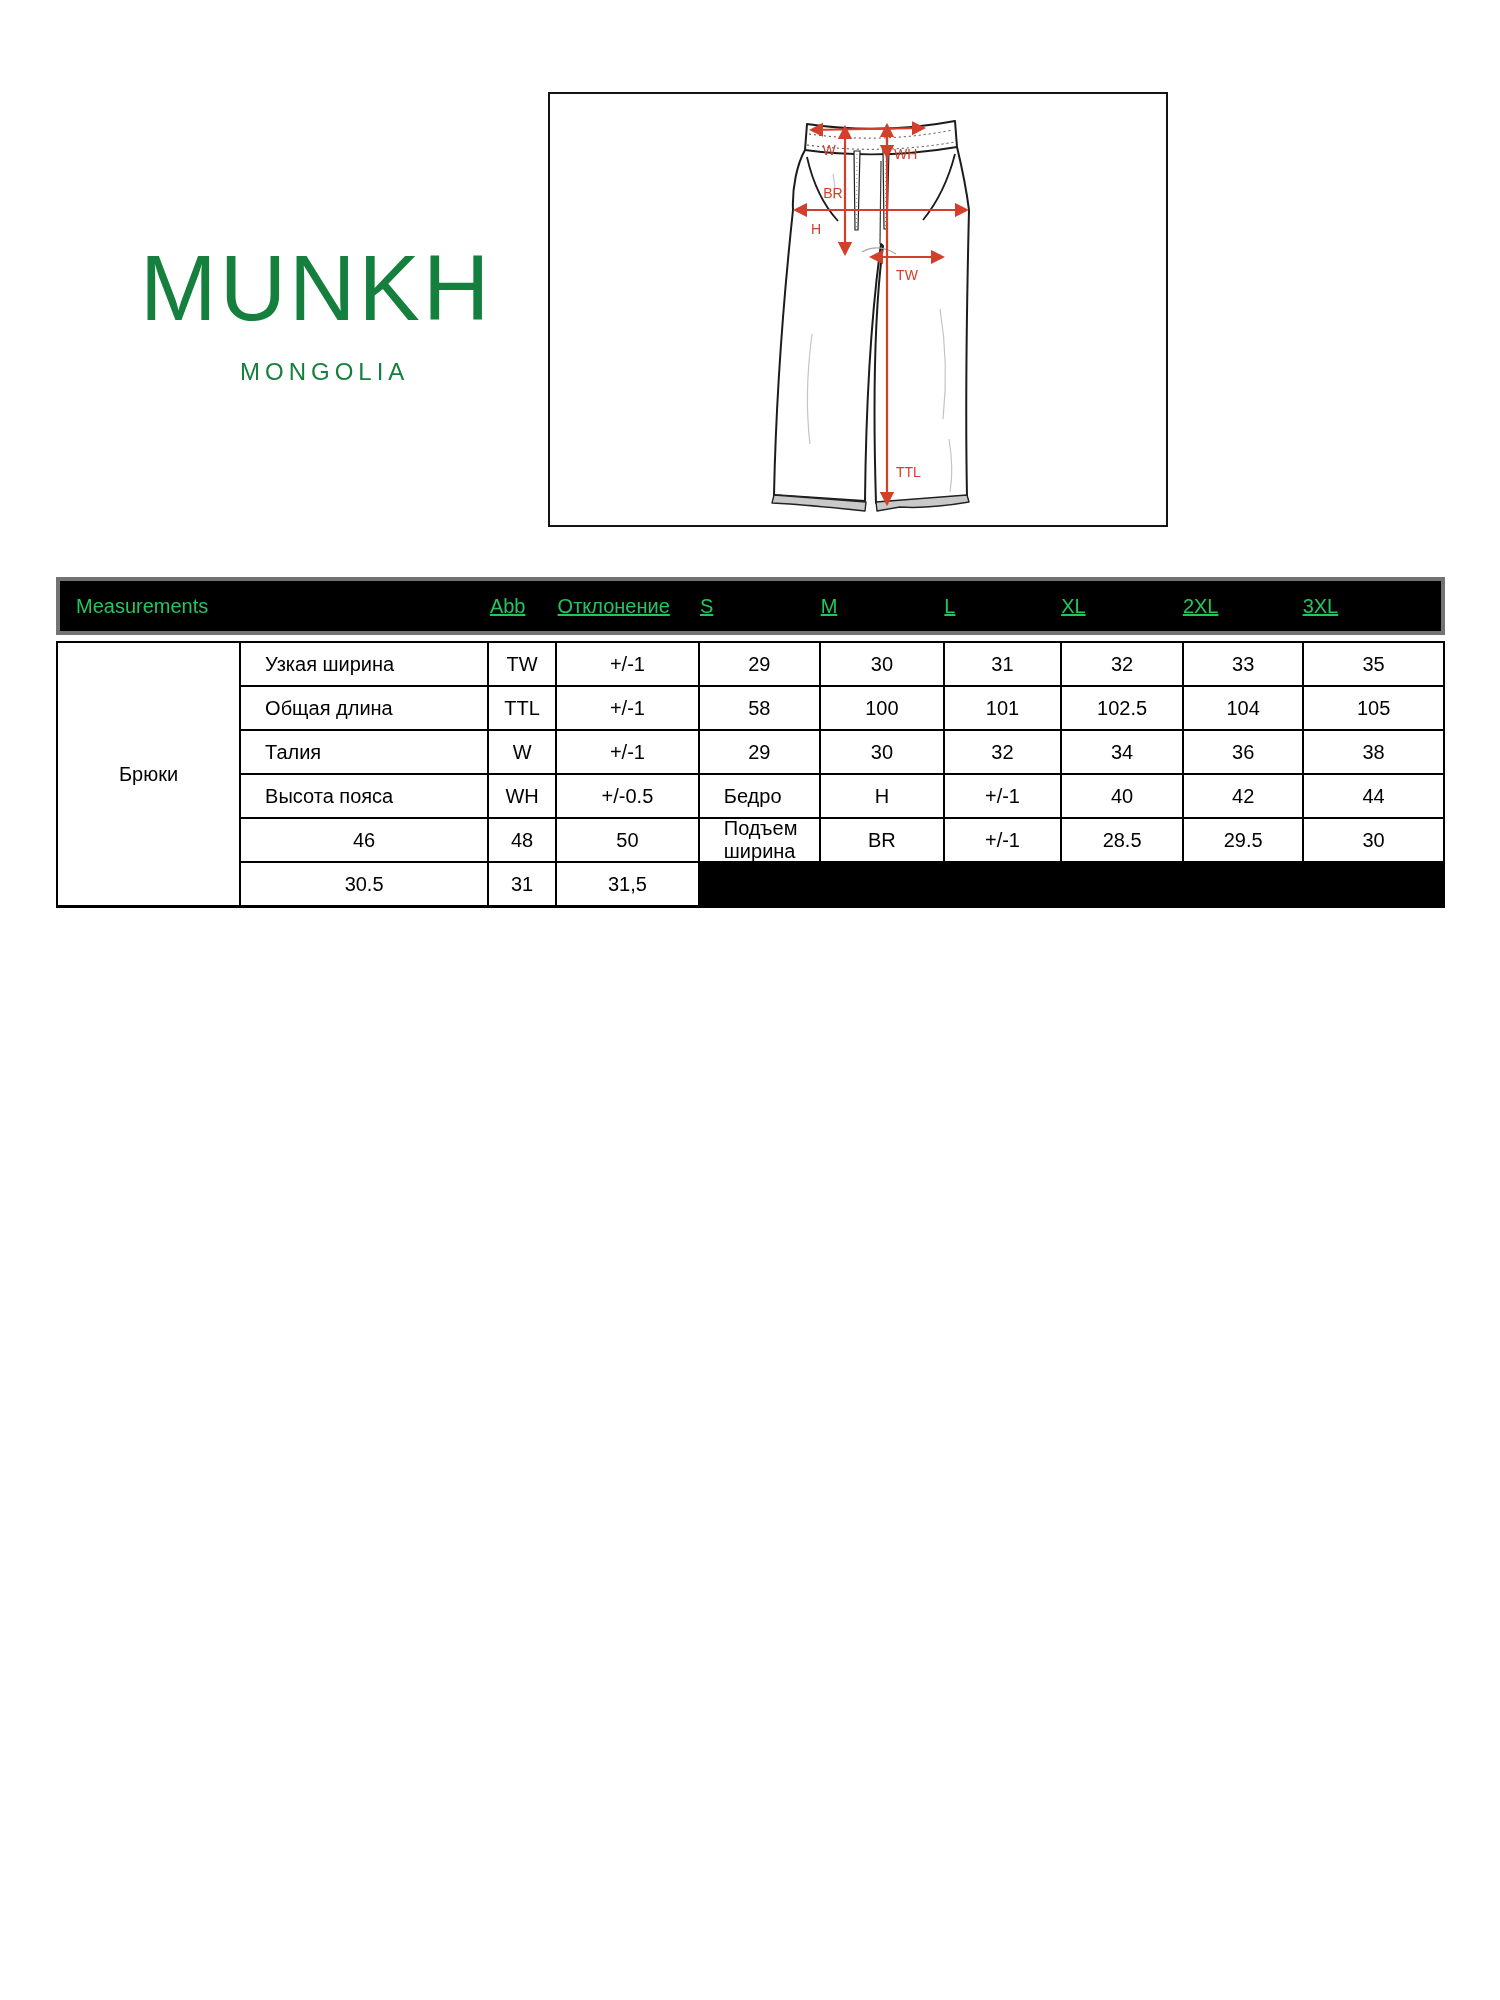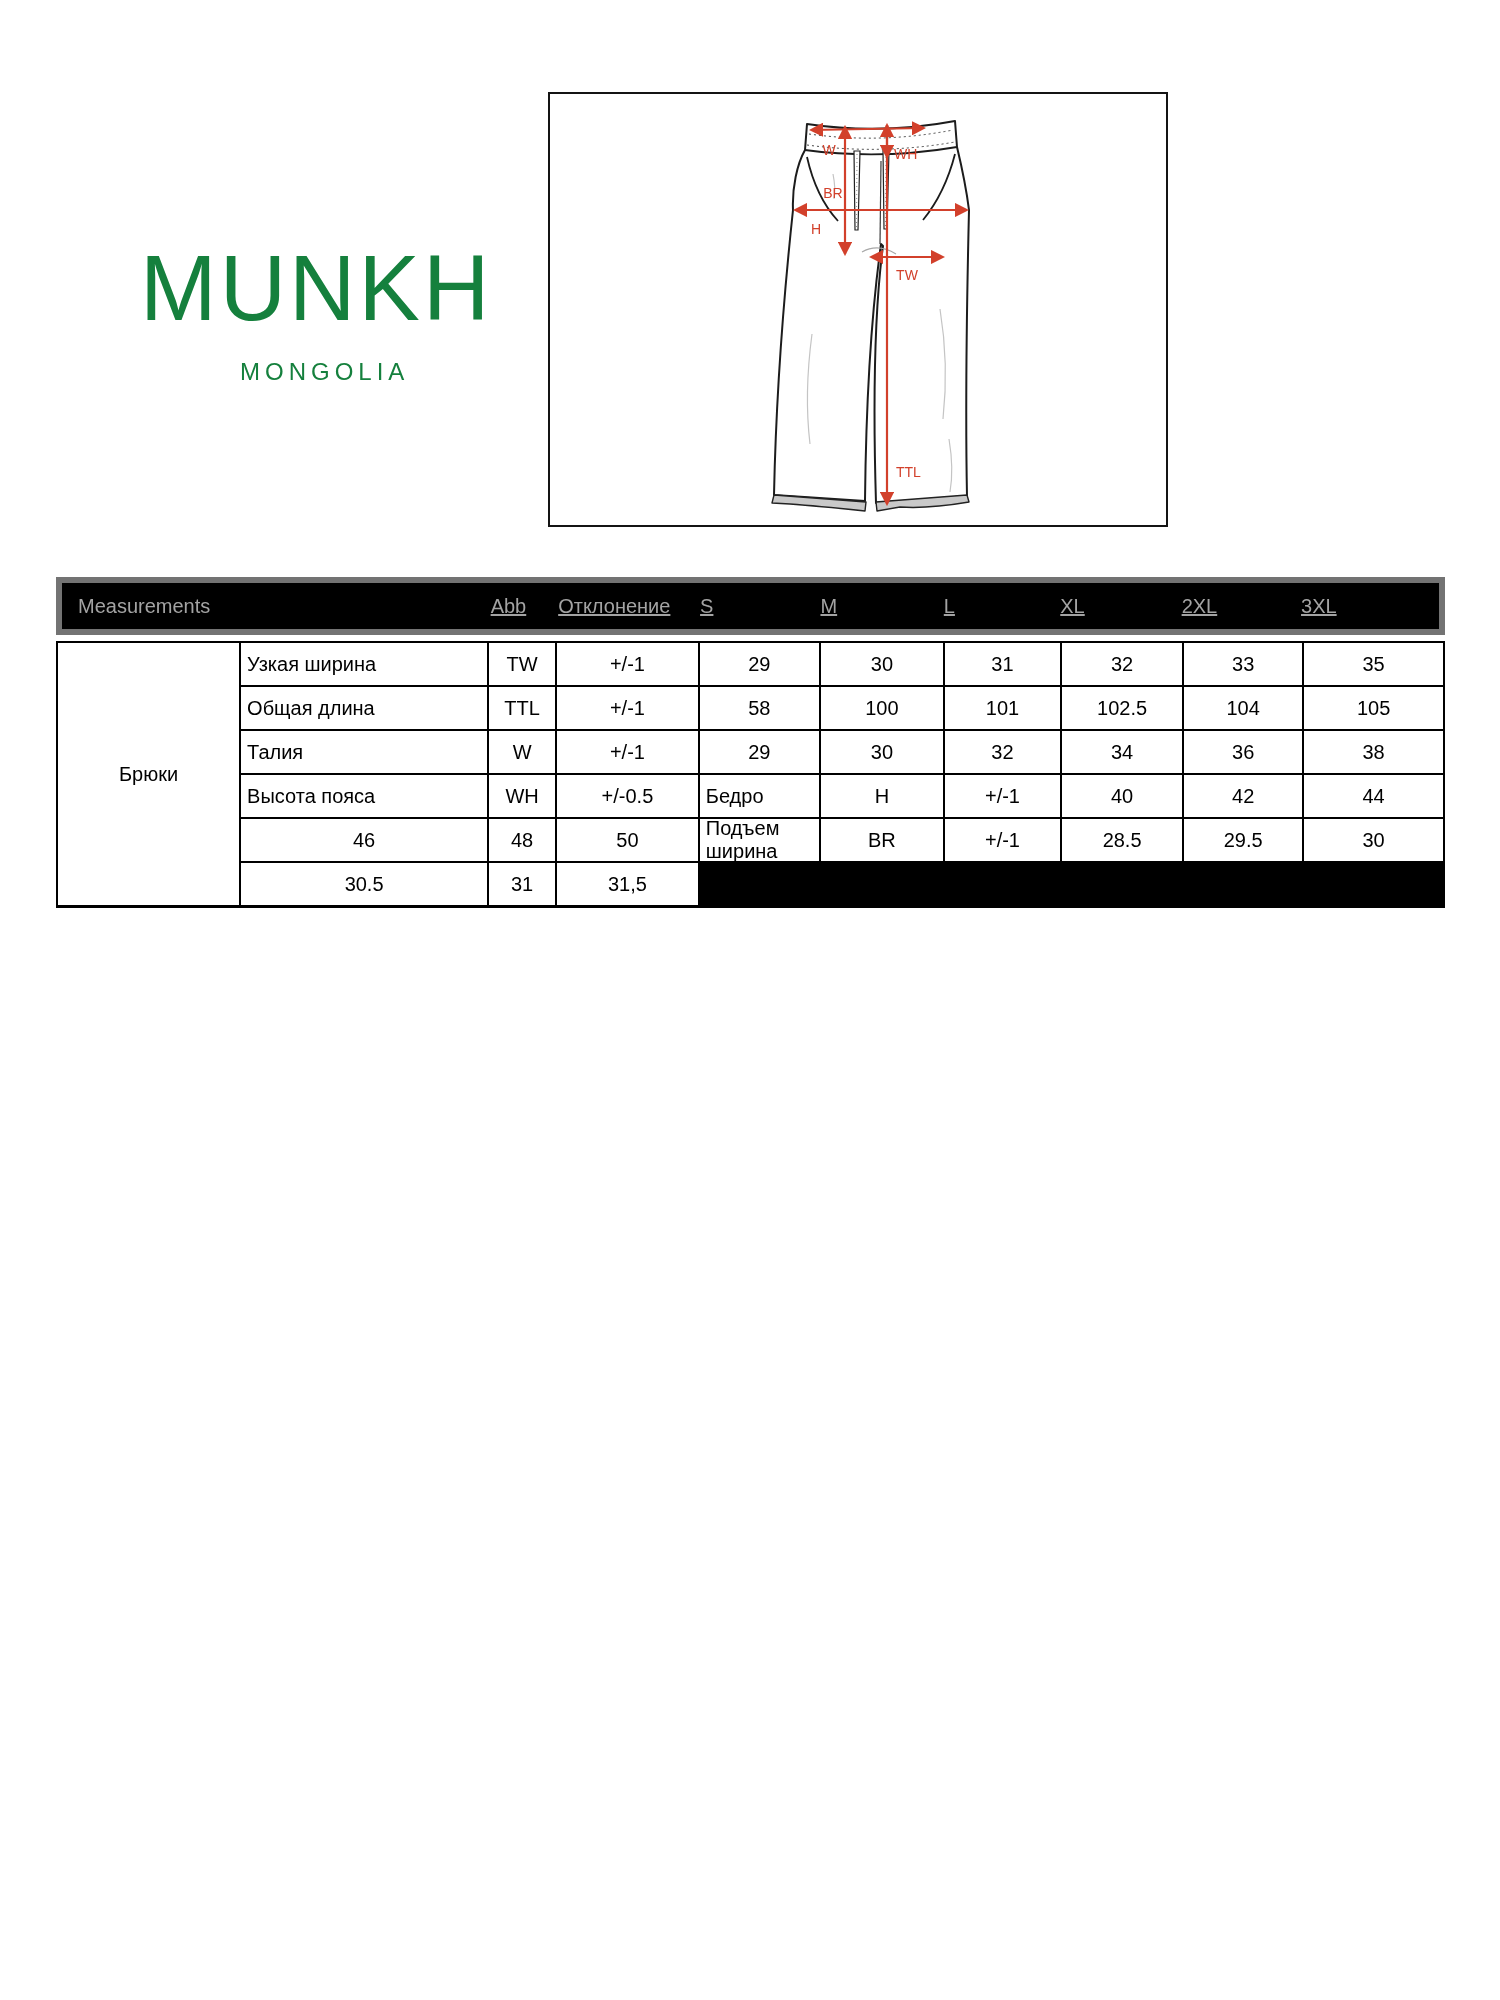--- a/index.html
+++ b/index.html
@@ -12,29 +12,29 @@
   .logo .sub{font-size:24px;letter-spacing:5px;margin-top:24px;margin-left:100px;font-weight:400;}
 
   
   .diagram{position:absolute;left:548px;top:92px;width:616px;height:431px;
            border:2px solid #141414;background:#fff;}
   .diagram svg{display:block;width:100%;height:100%;}
 
   
   .size-table{position:absolute;left:56px;top:577px;width:1389px;font-size:20px;color:#000;}
   .thead{display:grid;grid-template-columns:184fr 250fr 67fr 143fr 121fr 124fr 117fr 122fr 120fr 141fr;
-         gap:2px;background:#000;color:#a3a3a3;height:58px;align-items:center;
-         border:6px solid #737373;box-sizing:border-box;margin-bottom:6px;}
+         gap:2px;background:#000;color:#22c55e;height:58px;align-items:center;
+         border:4px solid #737373;box-sizing:border-box;margin-bottom:6px;}
   .thead .h-first{grid-column:1/3;text-align:left;padding-left:16px;}
   .thead .h{ text-align:left;text-decoration:underline;}
   .tbody{display:grid;grid-template-columns:184fr 250fr 67fr 143fr 121fr 124fr 117fr 122fr 120fr 141fr;
          grid-auto-rows:42px;gap:2px;background:#000;border:2px solid #000;border-bottom-width:3px;
          box-sizing:border-box;}
   .tbody>div{background:#fff;display:flex;align-items:center;justify-content:center;}
-  .tbody .name{justify-content:flex-start;padding-left:6px;}
+  .tbody .name{justify-content:flex-start;padding-left:24px;}
   .tbody .group{grid-row:1/7;grid-column:1;}
   .tbody .merged{grid-column:5/11;}
 </style>
 </head>
 <body>
 
 <div id="page">
 
   <div class="logo">
     <div class="brand">MUNKH</div>

